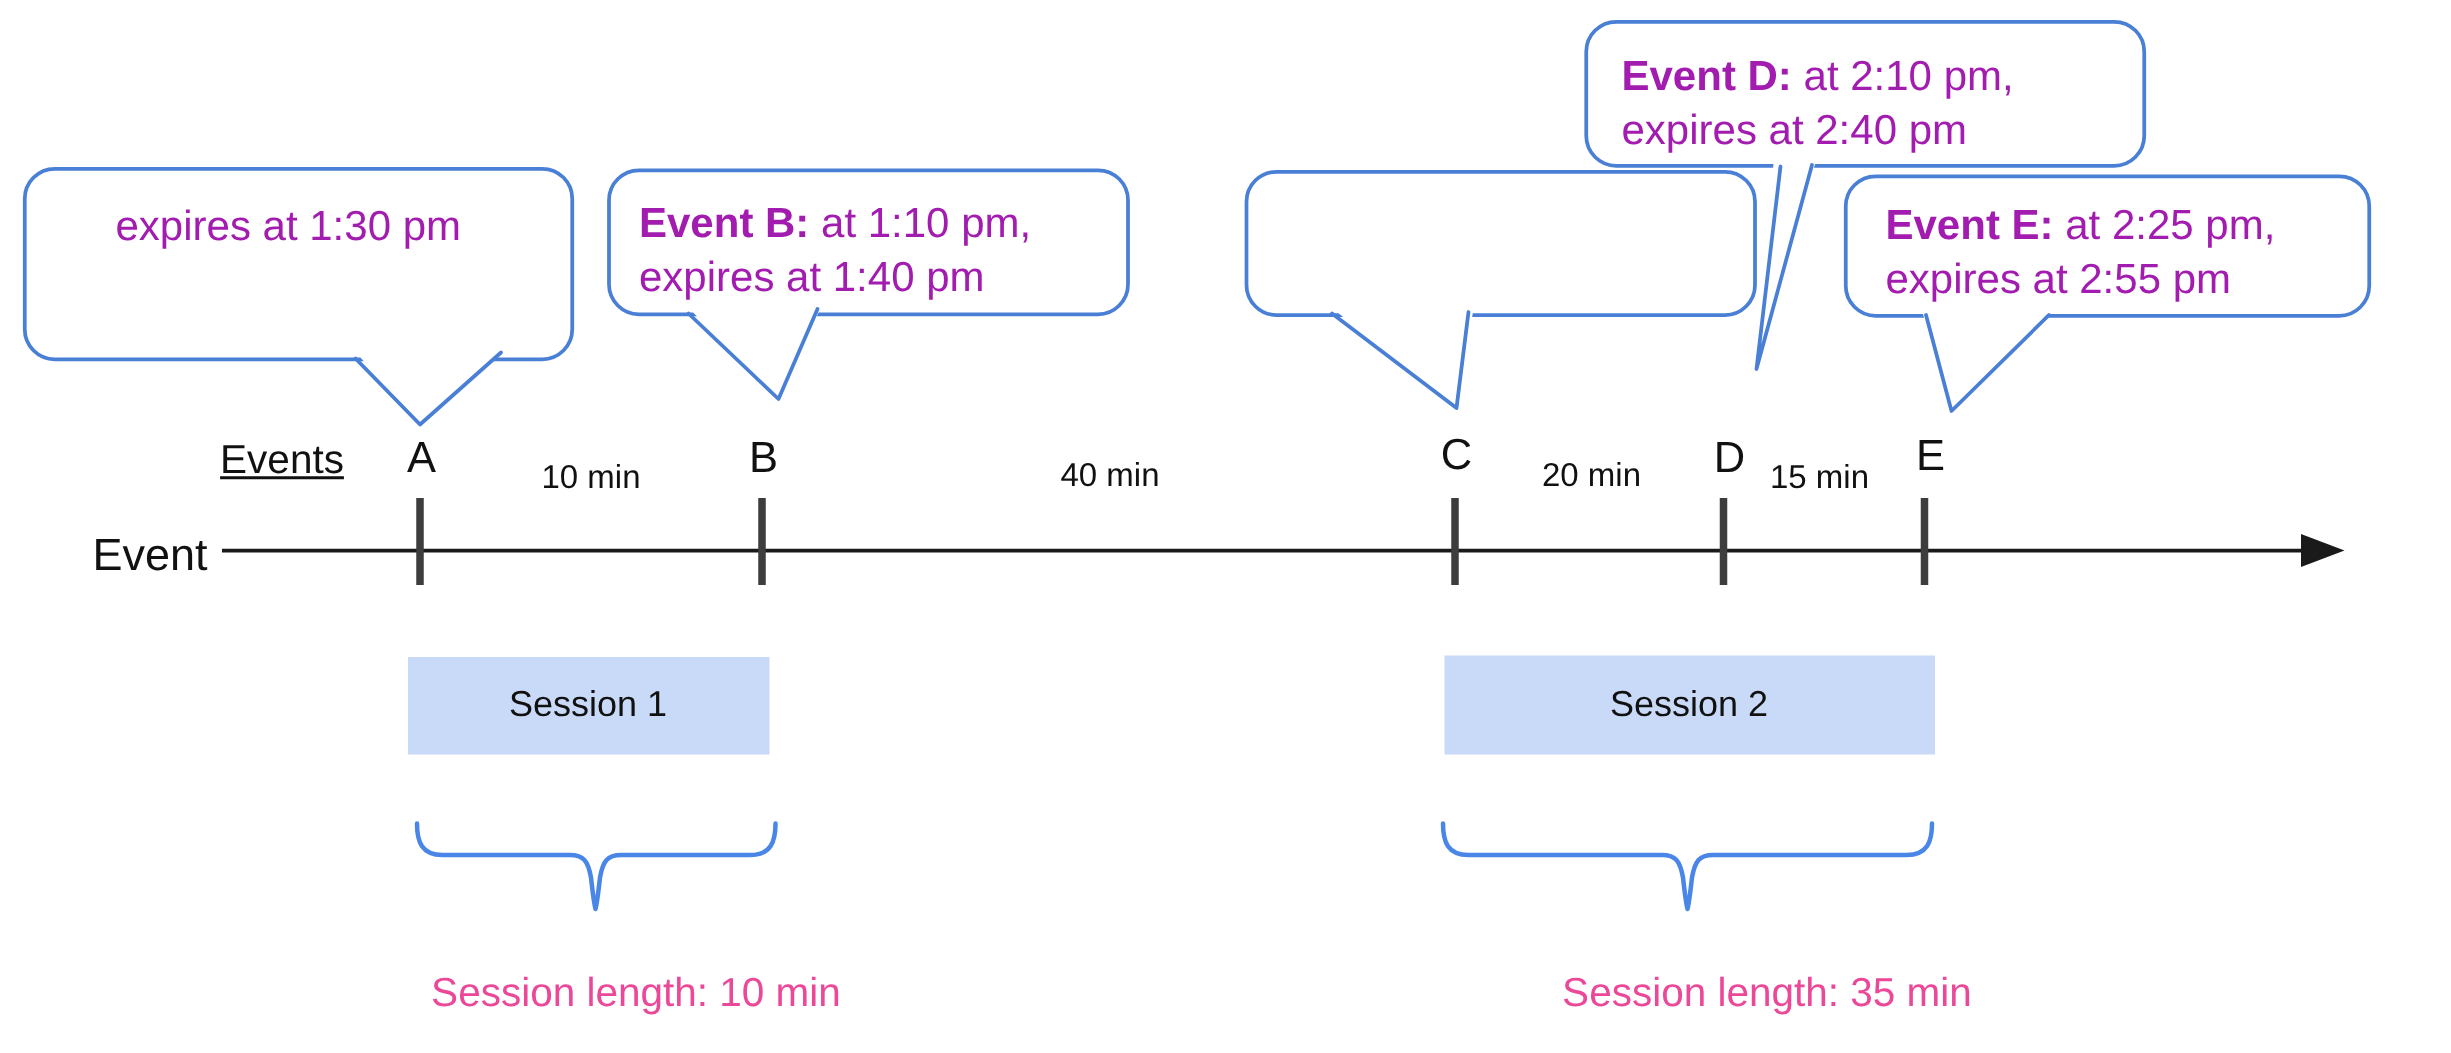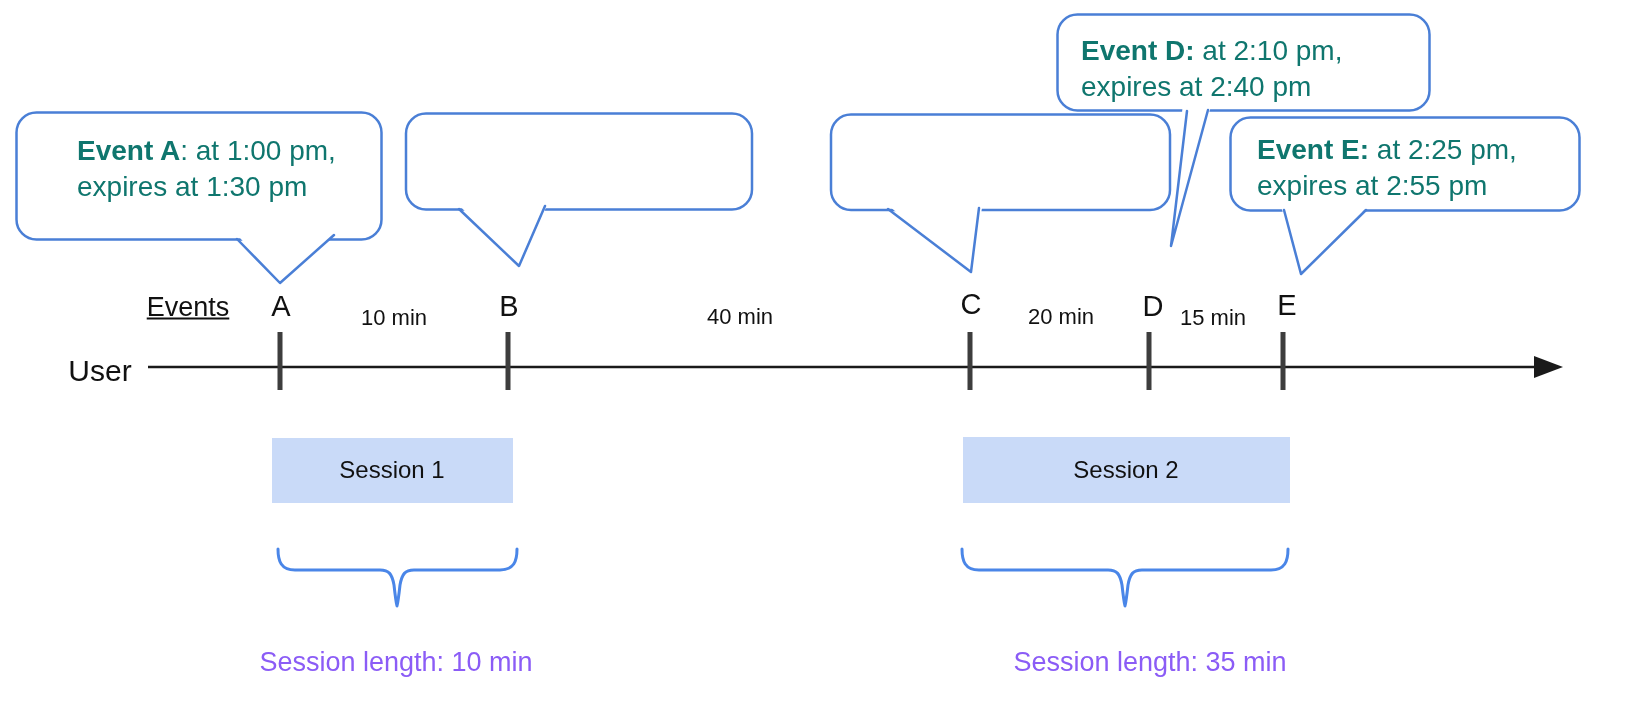--- a/index.html
+++ b/index.html
@@ -7,22 +7,22 @@
     position:relative;width:1634px;height:702px;background:#ffffff;overflow:hidden;
     font-family:"Liberation Sans","DejaVu Sans",sans-serif;color:#111;
   }
   svg.layer{position:absolute;left:0;top:0;}
   .lbl{position:absolute;transform:translate(-50%,-50%);white-space:nowrap;}
   .events-lbl{font-size:27px;text-decoration:underline;}
   .user-lbl{font-size:30px;}
   .tickletter{font-size:29px;}
   .minlbl{font-size:22px;}
   .sessionlbl{font-size:24px;}
-  .lengthlbl{font-size:27px;color:#8b5cf6;}
-  .bubble-text{position:absolute;font-size:28px;line-height:36px;white-space:nowrap;color:#0f766e;}
+  .lengthlbl{font-size:27px;color:#ec4899;margin-left:28px;}
+  .bubble-text{position:absolute;font-size:28px;line-height:36px;white-space:nowrap;color:#a21caf;}
   .bubble-text .b{font-weight:bold;}
 </style>
 </head>
 <body>
 
 <div class="canvas">
 
   <svg class="layer" width="1634" height="702" viewBox="0 0 1634 702">
 
     <g>
@@ -69,34 +69,37 @@
     </g>
 
     <g>
       <rect x="1230.5" y="117.5" width="349" height="93" rx="20" ry="20" fill="#ffffff" stroke-width="2.5" stroke="#4a7fd6"></rect>
       <polygon points="1280,203 1302,275 1371,203" fill="#ffffff"></polygon>
       <path d="M1284,210 L1301,274 L1366,210" fill="none" stroke-width="2.5" stroke-linecap="round" stroke-linejoin="round" stroke="#4a7fd6"></path>
     </g>
   </svg>
 
   <div class="bubble-text" style="left:77px;top:133px;">
-    <div><span class="b">Event A</span><span>: at 1:00 pm,</span></div>
     <div>expires at 1:30 pm</div>
+  </div>
+  <div class="bubble-text" style="left:426px;top:131px;">
+    <div><span class="b">Event B:</span><span> at 1:10 pm,</span></div>
+    <div>expires at 1:40 pm</div>
   </div>
   <div class="bubble-text" style="left:1081px;top:33px;">
     <div><span class="b">Event D:</span><span> at 2:10 pm,</span></div>
     <div>expires at 2:40 pm</div>
   </div>
   <div class="bubble-text" style="left:1257px;top:132px;">
     <div><span class="b">Event E:</span><span> at 2:25 pm,</span></div>
     <div>expires at 2:55 pm</div>
   </div>
 
   <div class="lbl events-lbl" style="left:188px;top:307px;">Events</div>
-  <div class="lbl user-lbl" style="left:100px;top:371px;">User</div>
+  <div class="lbl user-lbl" style="left:100px;top:371px;">Event</div>
 
   <div class="lbl tickletter" style="left:281px;top:306px;">A</div>
   <div class="lbl tickletter" style="left:509px;top:306px;">B</div>
   <div class="lbl tickletter" style="left:971px;top:304px;">C</div>
   <div class="lbl tickletter" style="left:1153px;top:306px;">D</div>
   <div class="lbl tickletter" style="left:1287px;top:305px;">E</div>
 
   <div class="lbl minlbl" style="left:394px;top:318px;">10 min</div>
   <div class="lbl minlbl" style="left:740px;top:317px;">40 min</div>
   <div class="lbl minlbl" style="left:1061px;top:317px;">20 min</div>

